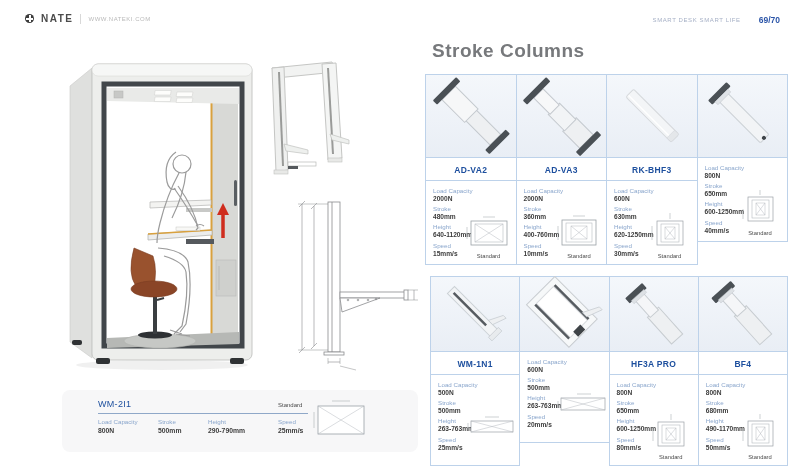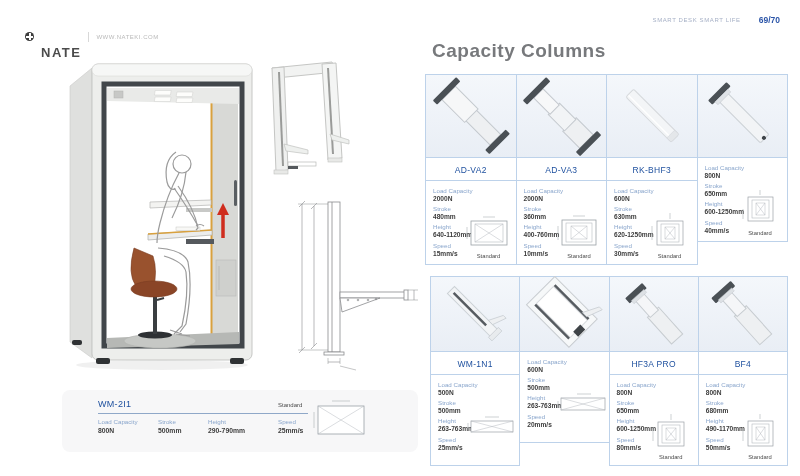--- a/index.html
+++ b/index.html
@@ -4,21 +4,21 @@
 <style>
   * { box-sizing: border-box; margin: 0; padding: 0; }
   html,body { width:800px; height:476px; background:#ffffff; overflow:hidden;
     font-family:"Liberation Sans", sans-serif; position:relative; }
 
   
   .hdr-left { position:absolute; left:25px; top:13px; display:flex; align-items:center; gap:7px; }
   .logo-ic { width:9px; height:9px; border-radius:50%; background:#3c3c3c; position:relative; display:inline-block; }
   .logo-ic:after { content:""; position:absolute; left:3.5px; top:1px; width:2px; height:7px; background:#fff; }
   .logo-ic:before { content:""; position:absolute; top:3.5px; left:1px; height:2px; width:7px; background:#fff; }
-  .brand { font-size:13px; font-weight:bold; color:#4b4b4b; letter-spacing:1.5px;margin-top:32px; }
+  .brand { font-size:10px; font-weight:bold; color:#4b4b4b; letter-spacing:1.5px; }
   .hdr-div { width:1px; height:10px; background:#d8d8d8; }
   .website { font-size:6px; color:#b9b9b9; letter-spacing:.5px; }
   .hdr-right { position:absolute; right:20px; top:15px; display:flex; align-items:center; gap:18px; }
   .tagline { font-size:6px; color:#a6b0c6; letter-spacing:.6px; }
   .pageno { font-size:8.5px; font-weight:bold; color:#2b55a8; }
 
   
   .booth { position:absolute; left:58px; top:52px; }
   .frame3d { position:absolute; left:258px; top:58px; }
   .sideview { position:absolute; left:268px; top:196px; }
@@ -39,21 +39,21 @@
   .sec-title { position:absolute; left:432px; top:40px; font-size:19px; font-weight:bold;
     color:#77797c; letter-spacing:.5px; }
   .pgrid { position:absolute; left:425px; width:363px; display:grid;
     grid-template-columns:repeat(4,1fr); padding-left:1px; }
   .g1 { top:75px; } .g2 { top:277px;padding-left:6px; }
   .pcard { margin-left:-1px; }
   .cell { border:1px solid #bdd2ea; margin-top:-1px; background:#fff; }
   .img { height:84px; background:linear-gradient(180deg,#f4f7fb,#e9eef5); display:flex;
     align-items:center; justify-content:center; }
   .g2 .img { height:76px; }
-  .name { height:24px; line-height:24px; text-align:center; font-size:8.5px; font-weight:normal;
+  .name { height:24px; line-height:24px; text-align:center; font-size:8.5px; font-weight:bold;
     color:#1d4f9e; letter-spacing:.3px; }
   .spec { height:85px; position:relative; padding:6px 4px 4px 7px; }
   .g2 .spec { height:92px; }
   .srow { margin-bottom:3.2px; }
   .sl { font-size:6.2px; color:#8aa6cc; margin-bottom:1px; }
   .sv { font-size:6.6px; font-weight:bold; color:#3c3c3c; }
   .sdraw { position:absolute; right:2px; bottom:5px; width:50px; text-align:center; }
   .sdraw.mid { bottom:24px; }
   .std { font-size:5.8px; color:#4a4a4a; margin-top:1px; }
 </style>
@@ -207,21 +207,21 @@
     <g stroke="#9aa0a6" fill="none">
       <rect x="6" y="8" width="46" height="28" fill="#ffffff" stroke-width="0.8"></rect>
       <line x1="6" y1="8" x2="52" y2="36" stroke-width="0.5" stroke="#b6bbc0"></line>
       <line x1="52" y1="8" x2="6" y2="36" stroke-width="0.5" stroke="#b6bbc0"></line>
       <line x1="20" y1="3" x2="38" y2="3" stroke-width="0.5"></line>
       <line x1="2" y1="14" x2="2" y2="30" stroke-width="0.5"></line>
     </g>
   </svg>
 </div>
 
-<div class="sec-title">Capacity Columns</div>
+<div class="sec-title">Stroke Columns</div>
 
 <div class="pgrid g1">
 
   <div class="pcard">
     <div class="cell img">
       <svg width="88" height="80" viewBox="0 0 88 80">
         <g transform="rotate(-45 44 40)">
           <rect x="37" y="8" width="15" height="66" fill="#eef0f2" stroke="#c4c9ce"></rect>
           <rect x="35" y="8" width="19" height="32" fill="#f6f7f8" stroke="#c4c9ce"></rect>
           <rect x="28" y="2" width="33" height="6" rx="1" fill="#4a5055"></rect>

